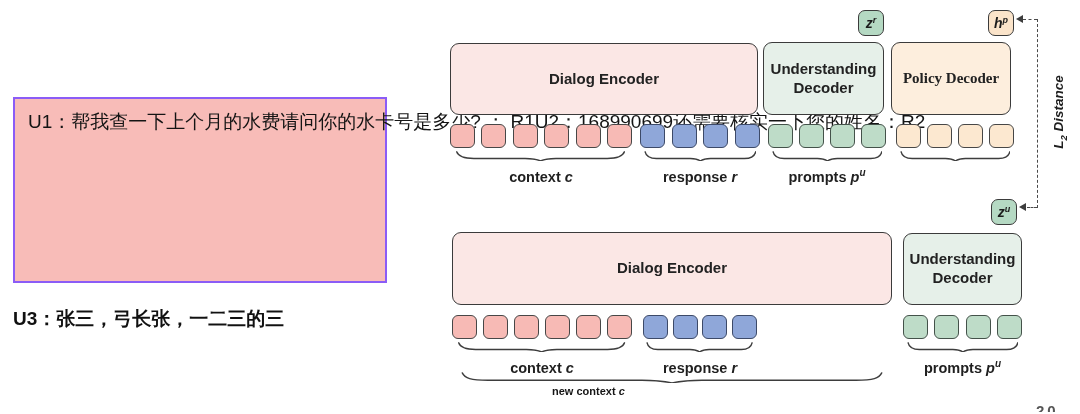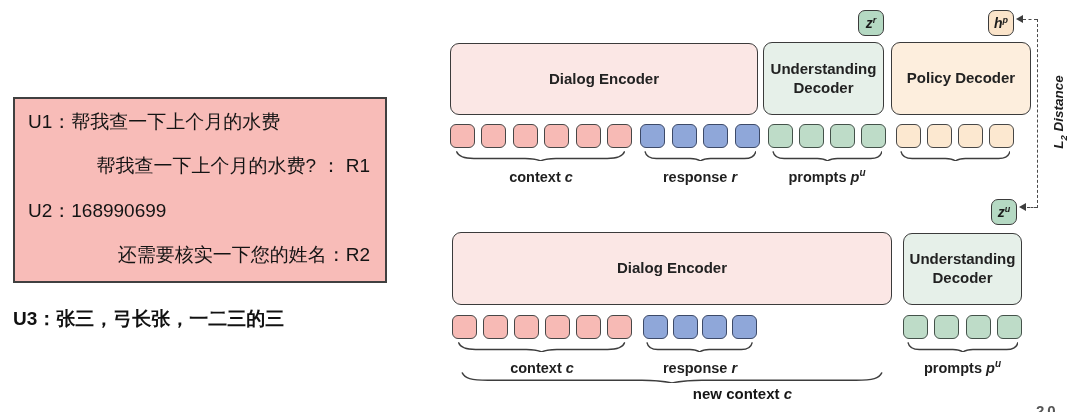--- a/index.html
+++ b/index.html
@@ -3,22 +3,22 @@
 <meta charset="utf-8">
 <style>
   html,body { margin:0; padding:0; background:#fff; }
   #canvas {
     position:relative; width:1080px; height:414px; overflow:hidden;
     font-family:"Liberation Sans", sans-serif; color:#1d1d1d; background:#fff;
   }
   
   .dialog-box {
     position:absolute; left:13px; top:97px; width:374px; height:186px;
-    background:var(--dialog-box-fill); border:2px solid #404040; box-sizing:border-box;
-    display:flex; flex-direction:column; justify-content:space-between;
+    background:var(--dialog-box-fill); border:2px solid #8b5cf6; box-sizing:border-box;
+    display:flex; flex-direction:row; justify-content:space-between;
     padding:11px 15px 14px 13px; font-size:19px; font-weight:500; color:#141414;
   }
   .dialog-line { white-space:nowrap; line-height:24px; }
   .dialog-line.right { text-align:right; }
   .u3-caption {
     position:absolute; left:13px; top:306px; width:380px;
     font-size:19px; font-weight:700; color:#111; white-space:nowrap;
   }
   
   .box {
@@ -54,22 +54,22 @@
   .tok-label {
     margin-top:6px; text-align:center; font-size:14.5px; font-weight:600;
     color:#1f1f1f; white-space:nowrap;
   }
   .tok-label i, .tok-label sup { font-style:italic; }
   .tok-label sup { font-size:10px; }
   .tok-label.muted { color:var(--muted-label); }
   
   .big-brace { position:absolute; left:458px; top:372px; width:428px; height:11px; }
   .new-context-label {
-    position:absolute; left:552px; top:385px; width:240px; text-align:right;
-    font-size:15px; font-weight:600; color:#161616;
+    position:absolute; left:552px; top:385px; width:240px; text-align:left;
+    font-size:11px; font-weight:600; color:#161616;
   }
   .new-context-label i { font-style:italic; }
   
   .dash-v { position:absolute; border-left:1.6px dashed #4a4a4a; width:0; }
   .dash-h { position:absolute; border-top:1.6px dashed #4a4a4a; height:0; }
   .arrow-left {
     position:absolute; width:0; height:0;
     border-top:4px solid transparent; border-bottom:4px solid transparent;
     border-right:7px solid #3d3d3d;
   }
@@ -85,29 +85,29 @@
     font-size:15px; font-weight:700; color:#565656; letter-spacing:3px; line-height:13px;
   }
 </style>
 </head>
 <body>
 
 <div id="canvas">
 
   <div class="dialog-box">
     <div class="dialog-line left">U1：帮我查一下上个月的水费</div>
-    <div class="dialog-line right">帮我查一下上个月的水费? ： R1</div>
+    <div class="dialog-line right">请问你的水卡号是多少? ： R1</div>
     <div class="dialog-line left">U2：168990699</div>
     <div class="dialog-line right">还需要核实一下您的姓名：R2</div>
   </div>
   <div class="u3-caption">U3：张三，弓长张，一二三的三</div>
 
   <div class="box box--encoder" style="left:450px; top:43px; width:308px; height:72px;">Dialog Encoder</div>
   <div class="box box--understanding" style="left:763px; top:42px; width:121px; height:73px;">Understanding Decoder</div>
-  <div class="box box--policy" style="left:891px; top:42px; width:140px; height:73px;">Policy Decoder</div>
+  <div class="box box--policy" style="left:891px; top:42px; width:120px; height:73px;font-family:Liberation Serif, serif;">Policy Decoder</div>
 
   <div class="badge badge--green" style="left:858px; top:10px;">
     <span>z</span>
       <sup>r</sup>
   </div>
   <div class="badge badge--cream" style="left:988px; top:10px;">
     <span>h</span>
       <sup>p</sup>
   </div>
   <div class="badge badge--green" style="left:991px; top:199px;">

